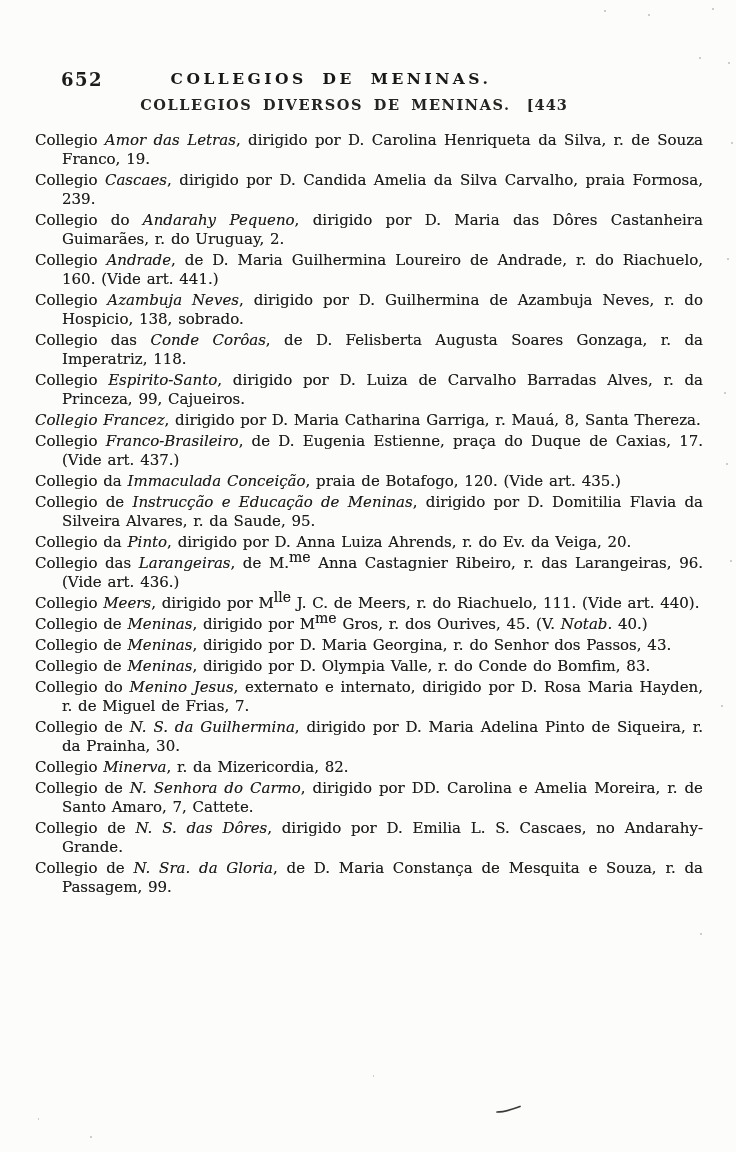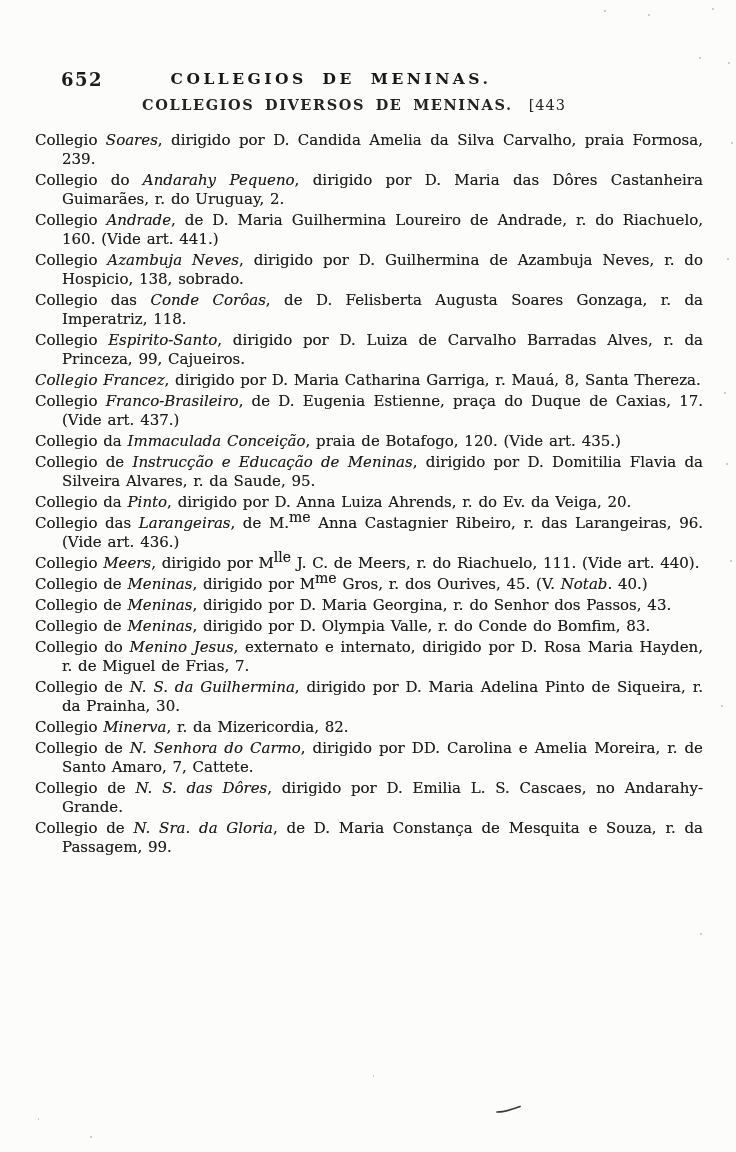--- a/index.html
+++ b/index.html
@@ -21,21 +21,21 @@
     text-align:center;transform:translateX(-37px);
     font-weight:bold;font-size:15.5px;letter-spacing:3.5px;word-spacing:7px;
     color:#181818;
   }
   .section-head{
     position:absolute;top:96px;left:0;width:736px;
     text-align:center;transform:translateX(-14px);
     font-weight:bold;font-size:14.5px;letter-spacing:1.6px;word-spacing:4px;
     color:#242424;
   }
-  .section-ref{margin-left:16px;letter-spacing:1px;font-weight:normal;}
+  .section-ref{margin-left:16px;letter-spacing:1px;font-weight:bold;}
   .content{position:absolute;top:131px;left:35px;width:668px;}
   .entry{
     margin:0 0 2px 0;
     padding-left:27px;text-indent:-27px;
     text-align:justify;
     font-size:15px;line-height:19px;
     word-spacing:1px;
     text-shadow:0 0 0.3px rgba(40,40,40,.55);
   }
   .it{font-style:italic;}
@@ -50,21 +50,22 @@
 
   <div class="page-number">652</div>
 
   <div class="running-head">COLLEGIOS DE MENINAS.</div>
 
   <div class="section-head">
     <span>COLLEGIOS DIVERSOS DE MENINAS.</span><span class="section-ref">[443</span>
   </div>
 
   <div class="content">
-      <p class="entry"><span>Collegio </span><span class="it">Soares</span><span>, dirigido por D. Candida Amelia da Silva Carvalho, praia Formosa, 239.</span></p>
+      <p class="entry"><span>Collegio </span><span class="it">Amor das Letras</span><span>, dirigido por D. Carolina Henriqueta da Silva, r. de Souza Franco, 19.</span></p>
+      <p class="entry"><span>Collegio </span><span class="it">Cascaes</span><span>, dirigido por D. Candida Amelia da Silva Carvalho, praia Formosa, 239.</span></p>
       <p class="entry"><span>Collegio do </span><span class="it">Andarahy Pequeno</span><span>, dirigido por D. Maria das Dôres Castanheira Guimarães, r. do Uruguay, 2.</span></p>
       <p class="entry"><span>Collegio </span><span class="it">Andrade</span><span>, de D. Maria Guilhermina Loureiro de Andrade, r. do Riachuelo, 160. (Vide art. 441.)</span></p>
       <p class="entry"><span>Collegio </span><span class="it">Azambuja Neves</span><span>, dirigido por D. Guilhermina de Azambuja Neves, r. do Hospicio, 138, sobrado.</span></p>
       <p class="entry"><span>Collegio das </span><span class="it">Conde Corôas</span><span>, de D. Felisberta Augusta Soares Gonzaga, r. da Imperatriz, 118.</span></p>
       <p class="entry"><span>Collegio </span><span class="it">Espirito-Santo</span><span>, dirigido por D. Luiza de Carvalho Barradas Alves, r. da Princeza, 99, Cajueiros.</span></p>
       <p class="entry"><span class="it">Collegio Francez</span><span>, dirigido por D. Maria Catharina Garriga, r. Mauá, 8, Santa Thereza.</span></p>
       <p class="entry"><span>Collegio </span><span class="it">Franco-Brasileiro</span><span>, de D. Eugenia Estienne, praça do Duque de Caxias, 17. (Vide art. 437.)</span></p>
       <p class="entry"><span>Collegio da </span><span class="it">Immaculada Conceição</span><span>, praia de Botafogo, 120. (Vide art. 435.)</span></p>
       <p class="entry"><span>Collegio de </span><span class="it">Instrucção e Educação de Meninas</span><span>, dirigido por D. Domitilia Flavia da Silveira Alvares, r. da Saude, 95.</span></p>
       <p class="entry"><span>Collegio da </span><span class="it">Pinto</span><span>, dirigido por D. Anna Luiza Ahrends, r. do Ev. da Veiga, 20.</span></p>

